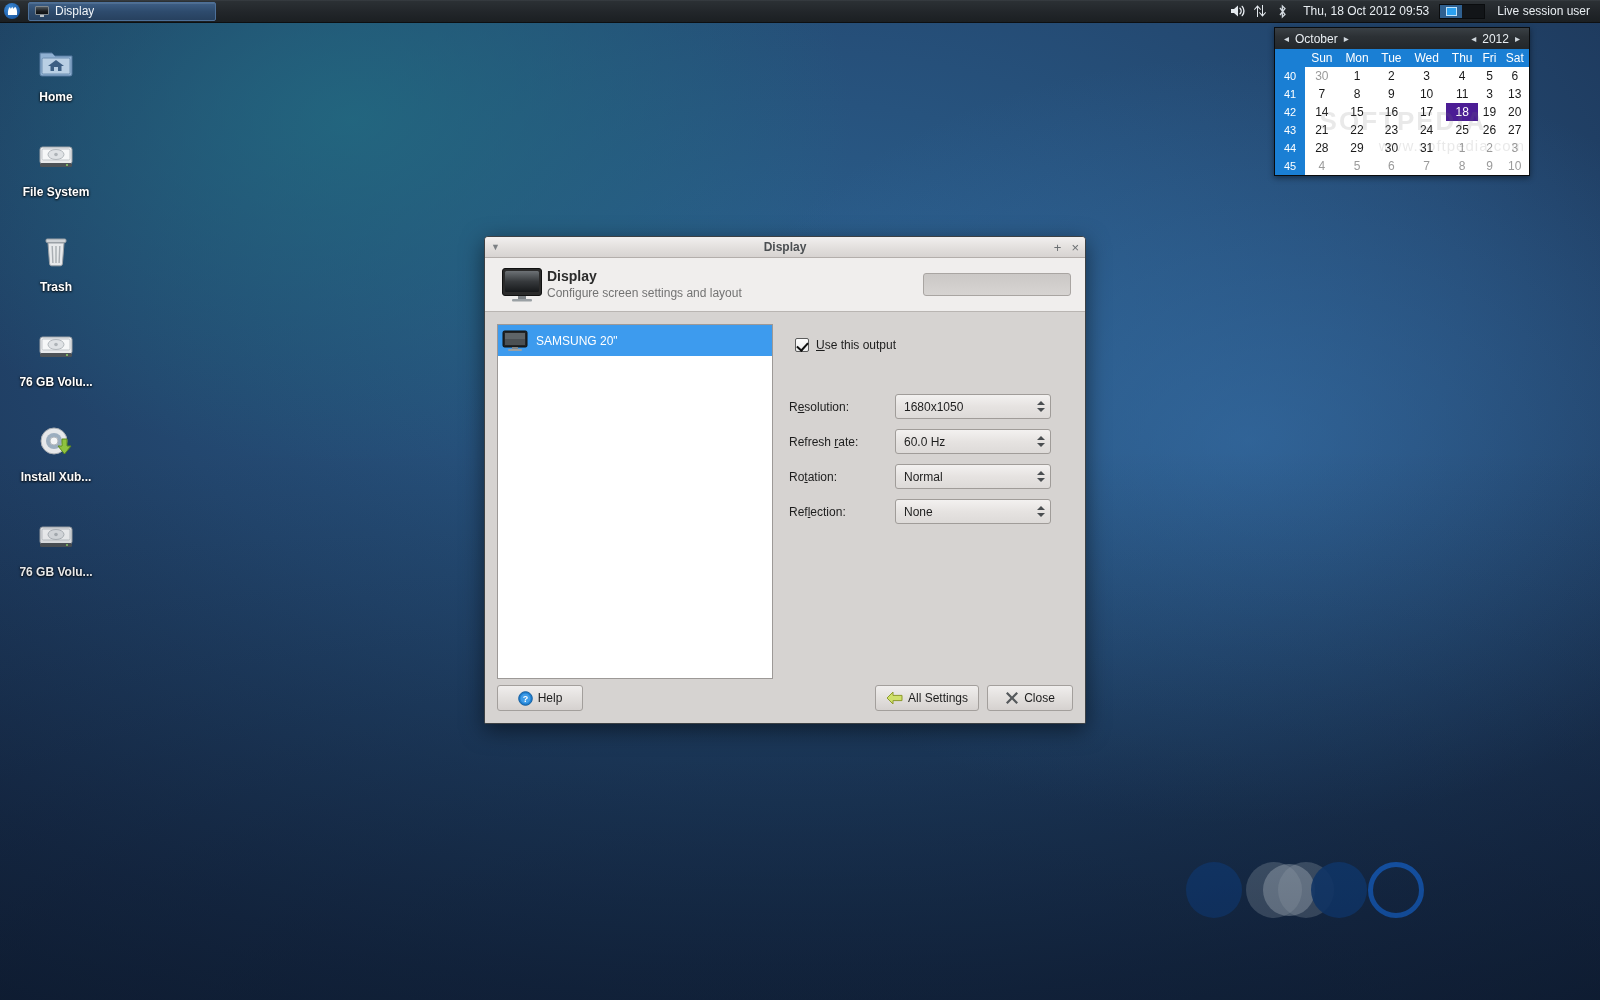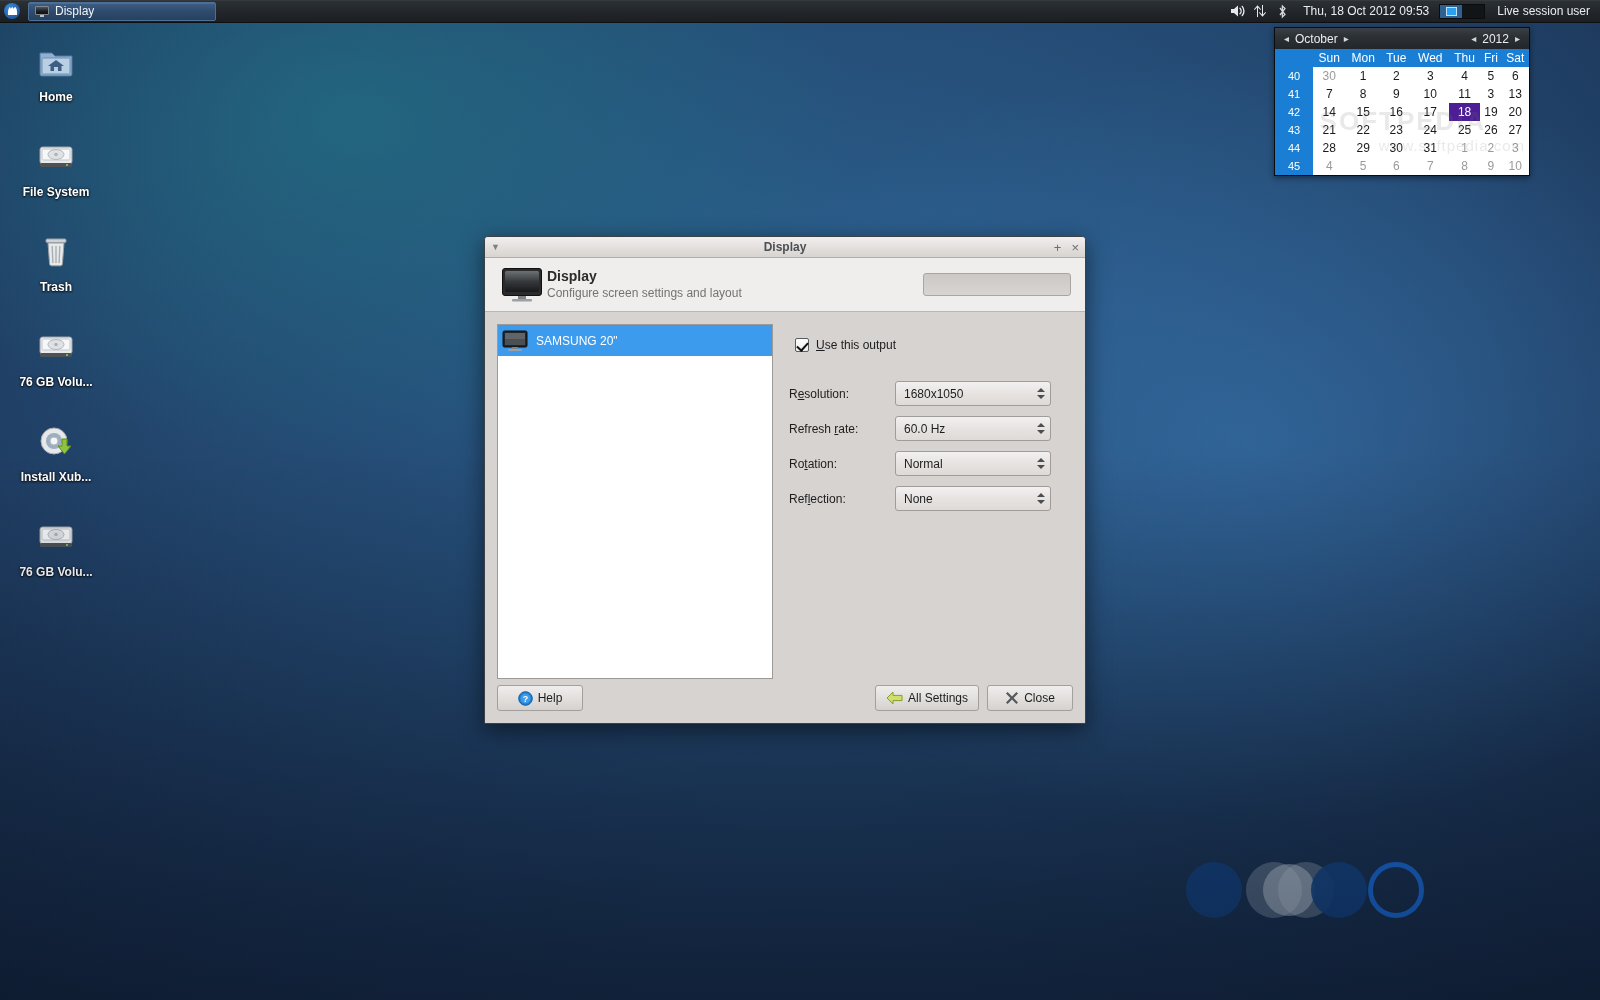--- a/index.html
+++ b/index.html
@@ -157,21 +157,21 @@
   .cal-arrow { color: #cfd6dc; font-size: 10px; padding: 0 4px; cursor: default; }
   #cal-month { font-size: 12px; padding: 0 2px; }
   #cal-year-wrap { margin-left: auto; display: flex; align-items: center; }
   #cal-year { font-size: 12px; padding: 0 2px; }
   #cal-grid { border-collapse: collapse; width: 100%; background: #fff; }
   #cal-grid th, #cal-grid td {
     text-align: center; padding: 1px 0; font-size: 12px; height: 18px;
   }
   #cal-grid thead th { background: #1a7fd4; color: #ffffff; font-weight: normal; }
   #cal-grid thead th.wk-corner { background: #1a7fd4; }
-  #cal-grid td.wk { background: #1a7fd4; color: #ffffff; width: 38px; font-size: 11px; }
+  #cal-grid td.wk { background: #1a7fd4; color: #ffffff; width: 30px; font-size: 11px; }
   #cal-grid td.day { color: #1a1a1a; }
   #cal-grid td.day.other { color: #9a9a9a; }
   #cal-grid td.day.today {
     background: #4c1d95; color: #ffffff; margin-left: 21px;
   }
   #cal-watermark {
     position: absolute; left: 6px; top: 78px; width: 244px;
     text-align: center; pointer-events: none;
     color: rgba(120,120,120,0.16); font-size: 26px; letter-spacing: 2px;
     font-weight: bold;
@@ -270,21 +270,21 @@
     content: "";
     position: absolute; left: 3px; top: 1px;
     width: 5px; height: 9px;
     border: solid #111; border-width: 0 2px 2px 0;
     transform: rotate(42deg);
   }
   #use-output-row label { font-size: 12px; color: #1d1d1d; }
   .ul { text-decoration: underline; }
 
   #prop-grid {
-    margin-top: 29px;
+    margin-top: 42px;
     display: grid;
     grid-template-columns: 96px 1fr;
     row-gap: 10px;
     column-gap: 10px;
     align-items: center;
     padding-right: 22px;
   }
   .prop-label { font-size: 12px; color: #1d1d1d; text-align: left; }
   .spin {
     height: 25px;

